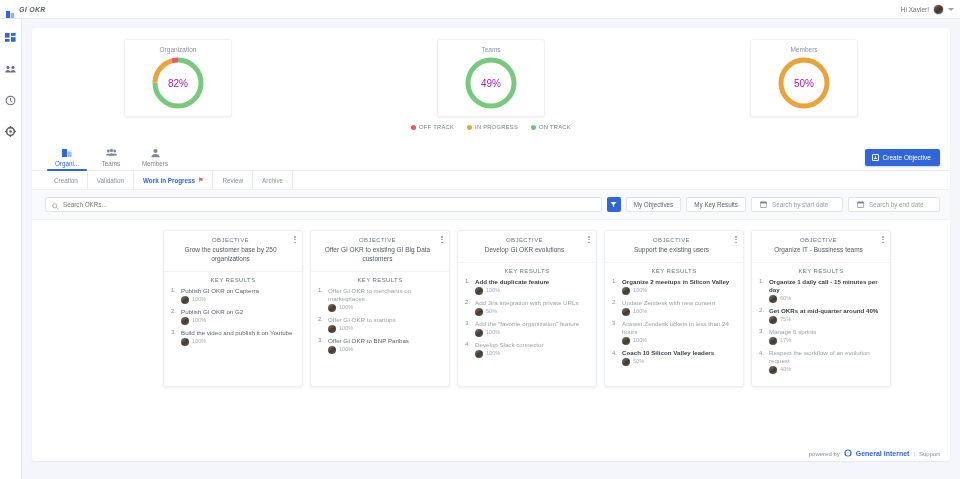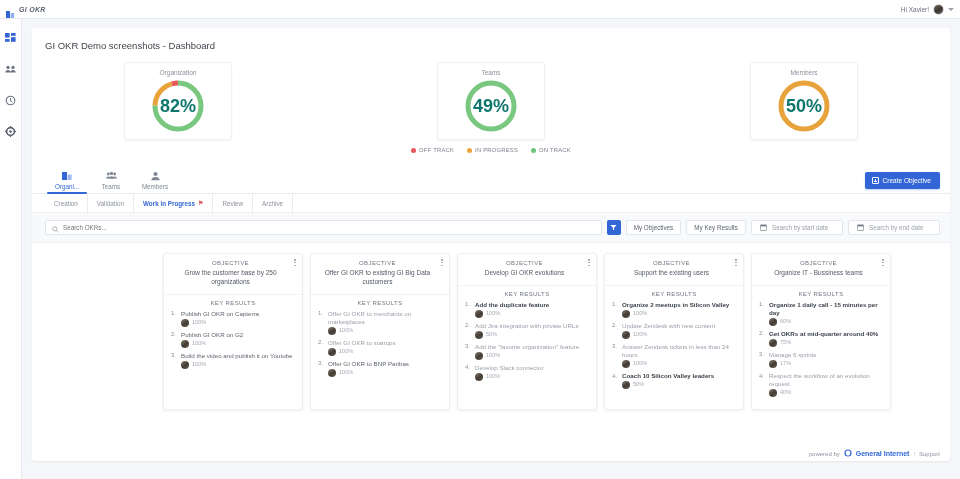--- a/index.html
+++ b/index.html
@@ -86,21 +86,21 @@
     box-shadow: 0 1px 2px rgba(16,24,40,.05);
     display: flex; flex-direction: column; align-items: center;
     padding-top: 6px;
   }
   .gauge-label { font-size: 6.5px; color: #8b929c; margin-bottom: 2px; }
   .gauge-ring { position: relative; width: 56px; height: 56px; }
   .gauge-ring svg { display:block; }
   .gauge-value {
     position: absolute; inset: 0;
     display: flex; align-items: center; justify-content: center;
-    font-size: 18px; color: #0f766e; font-weight: 700;
+    font-size: 10px; color: #a21caf; font-weight: 400;
   }
 
   .legend {
     display: flex; justify-content: center; align-items: center; gap: 13px;
     margin-top: 7px;
   }
   .legend-item { display: flex; align-items: center; gap: 3px; }
   .legend-dot { width: 5px; height: 5px; border-radius: 50%; }
   .legend-text { font-size: 5.8px; color: #7a828d; letter-spacing: .25px; }
 
@@ -314,21 +314,20 @@
       <rect x="4.9" y="9" width="1.2" height="2" fill="#5b626c"></rect>
       <rect x="0" y="4.9" width="2" height="1.2" fill="#5b626c"></rect>
       <rect x="9" y="4.9" width="2" height="1.2" fill="#5b626c"></rect>
     </svg>
   </div>
 </div>
 
 <div class="main">
   <div class="page-card">
 
-    <div class="page-title">GI OKR Demo screenshots - Dashboard</div>
 
     <div class="gauges">
 
       <div class="gauge-card">
         <div class="gauge-label">Organization</div>
         <div class="gauge-ring">
           <svg width="56" height="56" viewBox="0 0 56 56">
             <g transform="rotate(-90 28 28)">
               <circle cx="28" cy="28" r="23" fill="none" stroke="#7ac77f" stroke-width="5" stroke-dasharray="108.4 36.1"></circle>
               <circle cx="28" cy="28" r="23" fill="none" stroke="#e8a33d" stroke-width="5" stroke-dasharray="28.9 115.6" stroke-dashoffset="-108.4"></circle>

